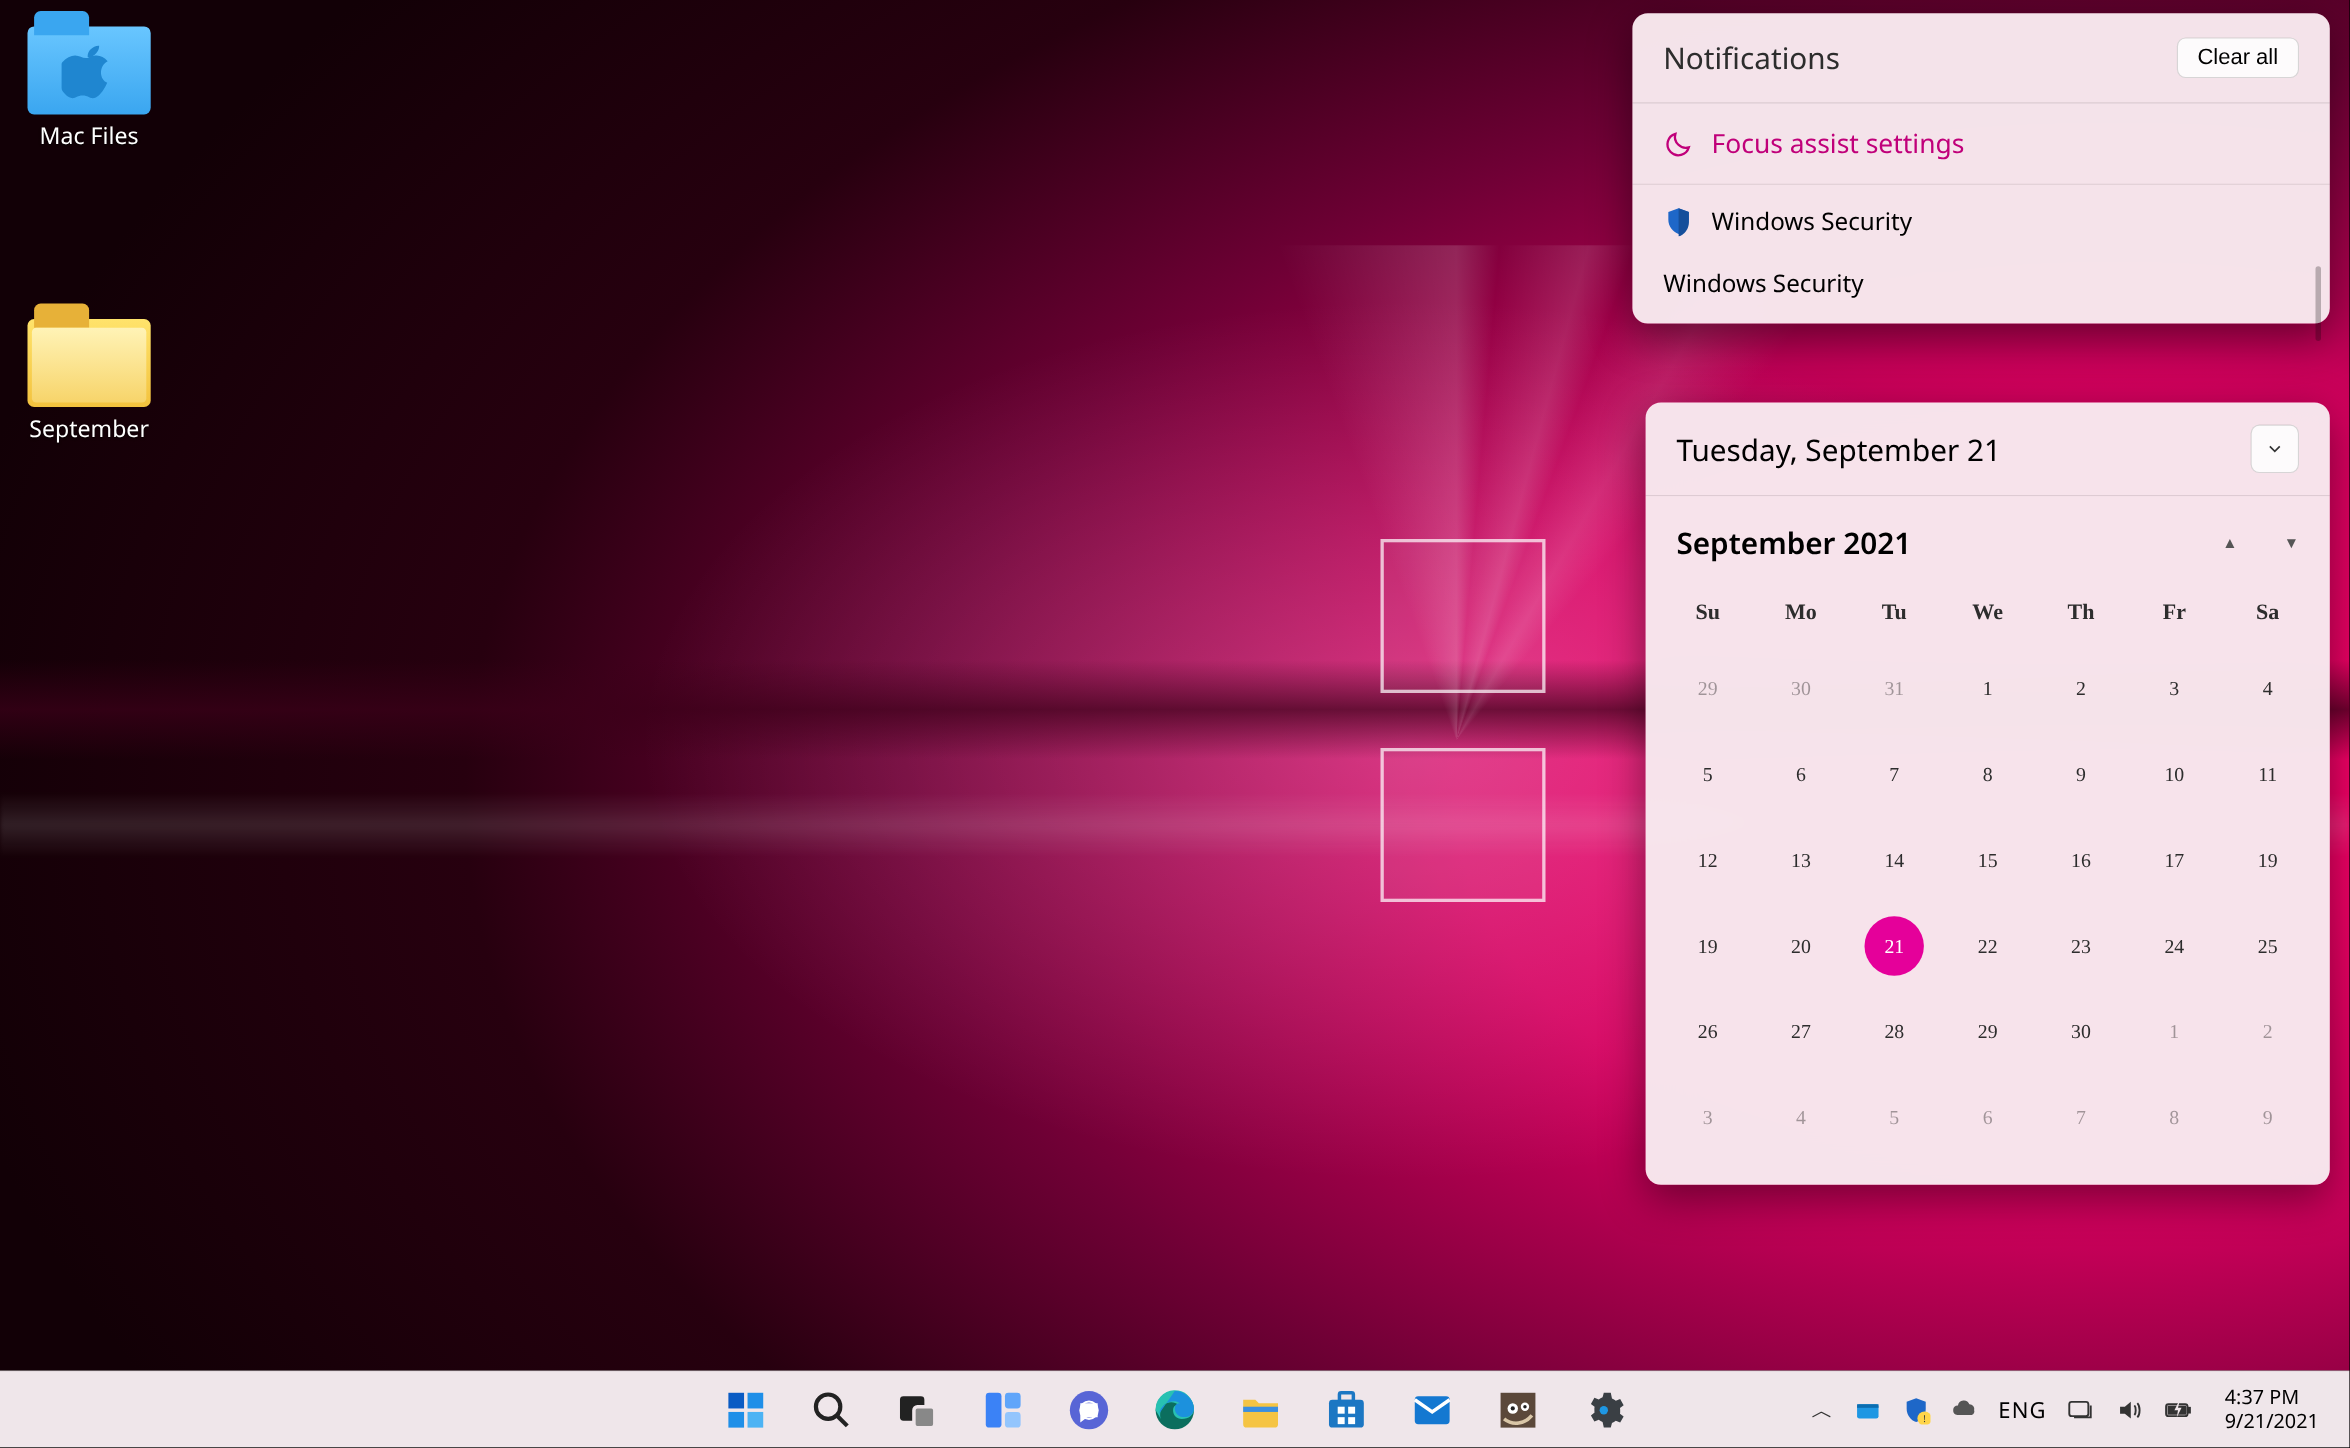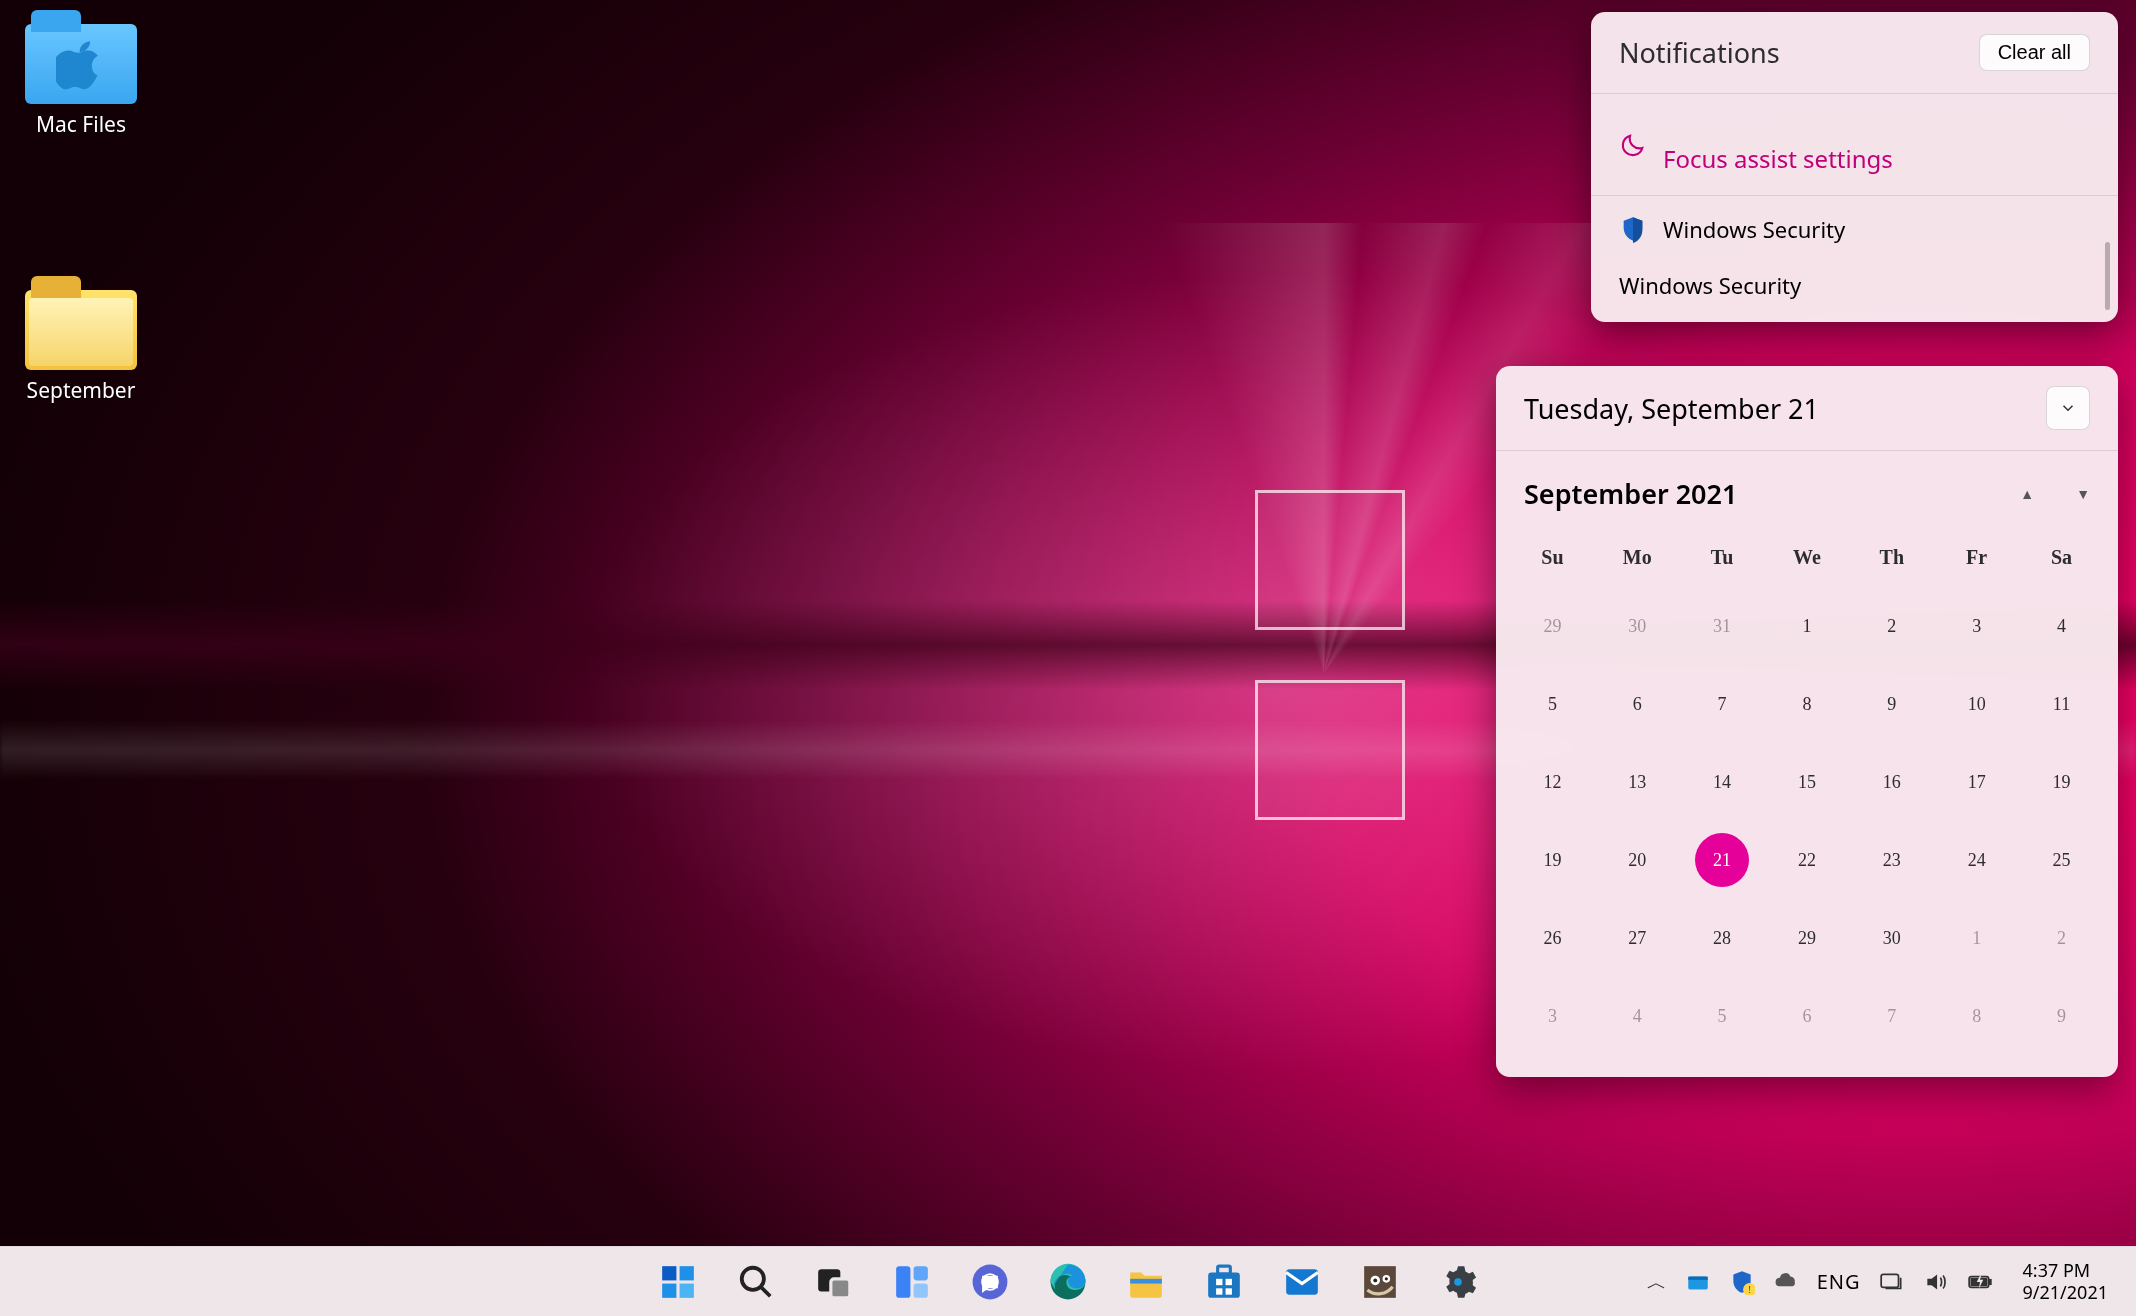--- a/index.html
+++ b/index.html
@@ -33,26 +33,26 @@
   .folder-blue, .folder-yellow { width:112px; height:80px; margin:0 auto; border-radius:6px; position:relative; }
   .folder-blue { background:linear-gradient(#69c6ff,#3aa6f0); }
   .folder-blue::before { content:""; position:absolute; left:6px; top:-14px; width:50px; height:22px; background:#3aa6f0; border-radius:6px 6px 0 0; }
   .apple-mark { position:absolute; left:50%; top:50%; width:50px; height:52px; transform:translate(-50%,-50%); }
   .folder-yellow { background:linear-gradient(#ffe36b,#f3c23e); }
   .folder-yellow::before { content:""; position:absolute; left:6px; top:-14px; width:50px; height:22px; background:#e7b138; border-radius:6px 6px 0 0; }
   .folder-yellow::after  { content:""; position:absolute; inset:8px 4px 4px 4px; border-radius:4px; background:linear-gradient(#fff3b6,#f7d46a); }
 
   
   .panel { position:absolute; right:18px; background:rgba(247,232,238,.98); border-radius:14px; box-shadow:0 12px 40px rgba(0,0,0,.45); backdrop-filter: blur(20px); }
-  .notif { top:12px; width:527px; }
+  .notif { top:12px; width:634px; }
   .notif-header { display:flex; align-items:center; justify-content:space-between; padding:22px 28px 22px 28px; border-bottom:1px solid rgba(0,0,0,.10); }
   .notif-title { font-size:27px; color:#2d2d2d; }
   .clear-btn{ background:#fdfbfc; border:1px solid rgba(0,0,0,.15); border-radius:8px; padding:6px 18px; font-size:20px; cursor:pointer; }
   .focus-row { display:flex; align-items:center; gap:16px; padding:20px 28px; border-bottom:1px solid rgba(0,0,0,.10); color:#c0007a; cursor:pointer; }
-  .focus-row span { font-size:24px;margin-top:28px; }
+  .focus-row span { font-size:24px; }
   .sec-row   { display:flex; align-items:center; gap:16px; padding:18px 28px 10px; font-size:22px; }
   .sec-sub   { padding:16px 28px 22px; font-size:22px; }
   .scroll-ind{ position:absolute; right:8px; top:230px; width:5px; height:68px; background:rgba(0,0,0,.25); border-radius:3px; }
 
   .cal { top:366px; width:622px; }
   .cal-head { display:flex; align-items:center; justify-content:space-between; padding:20px 28px; }
   .cal-date { font-size:27px; }
   .expand-btn{ width:44px; height:44px; border:1px solid rgba(0,0,0,.15); background:#fdfbfc; border-radius:8px; display:flex; align-items:center; justify-content:center; cursor:pointer; }
   .cal-sep { height:1px; background:rgba(0,0,0,.10); }
   .cal-sub { display:flex; align-items:center; justify-content:space-between; padding:24px 28px 6px; }

